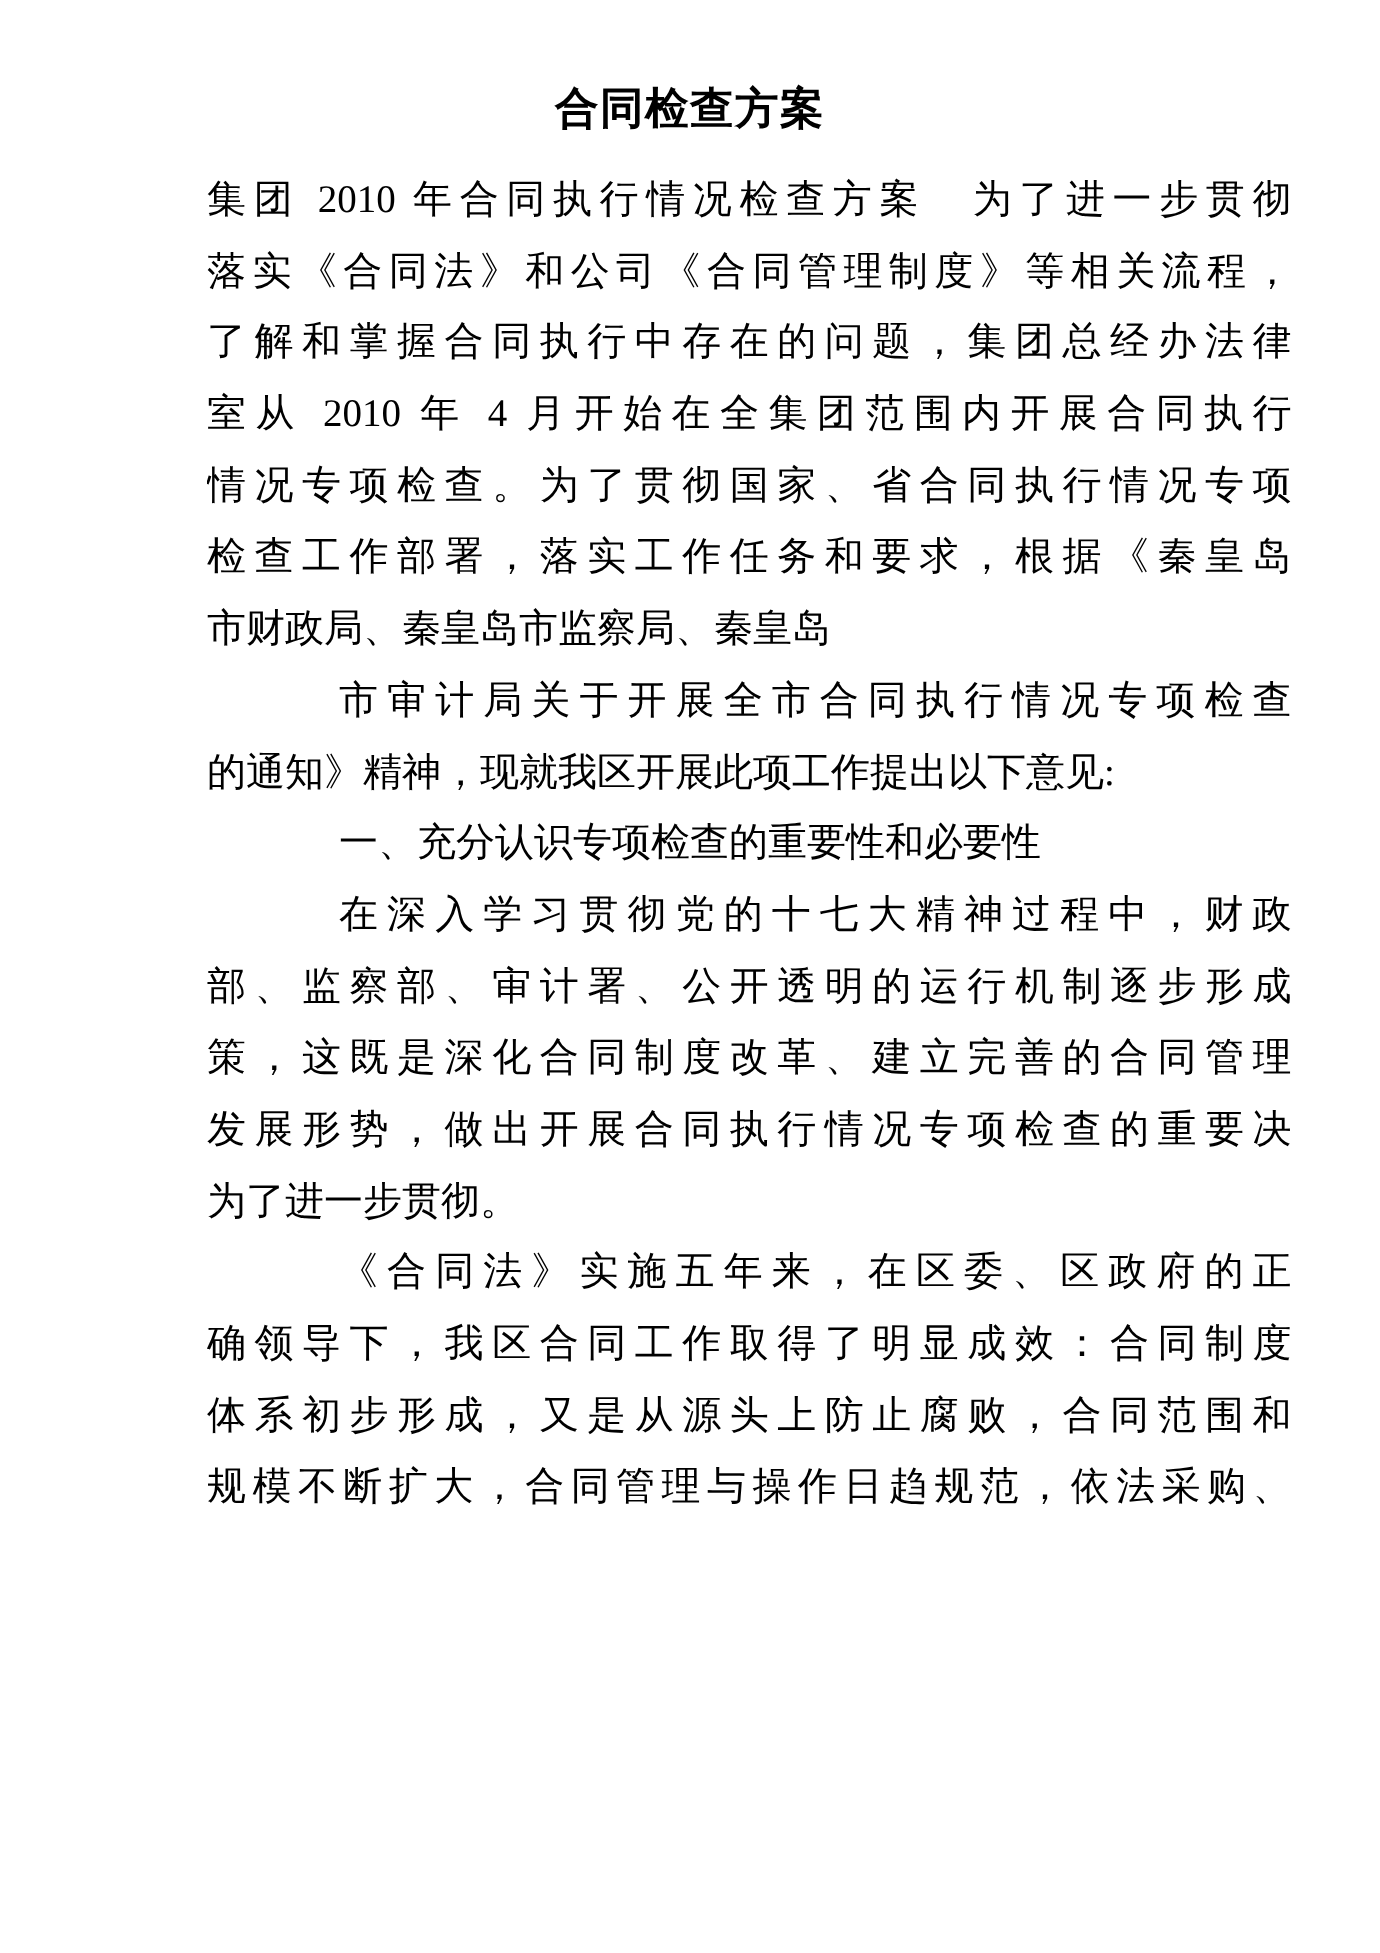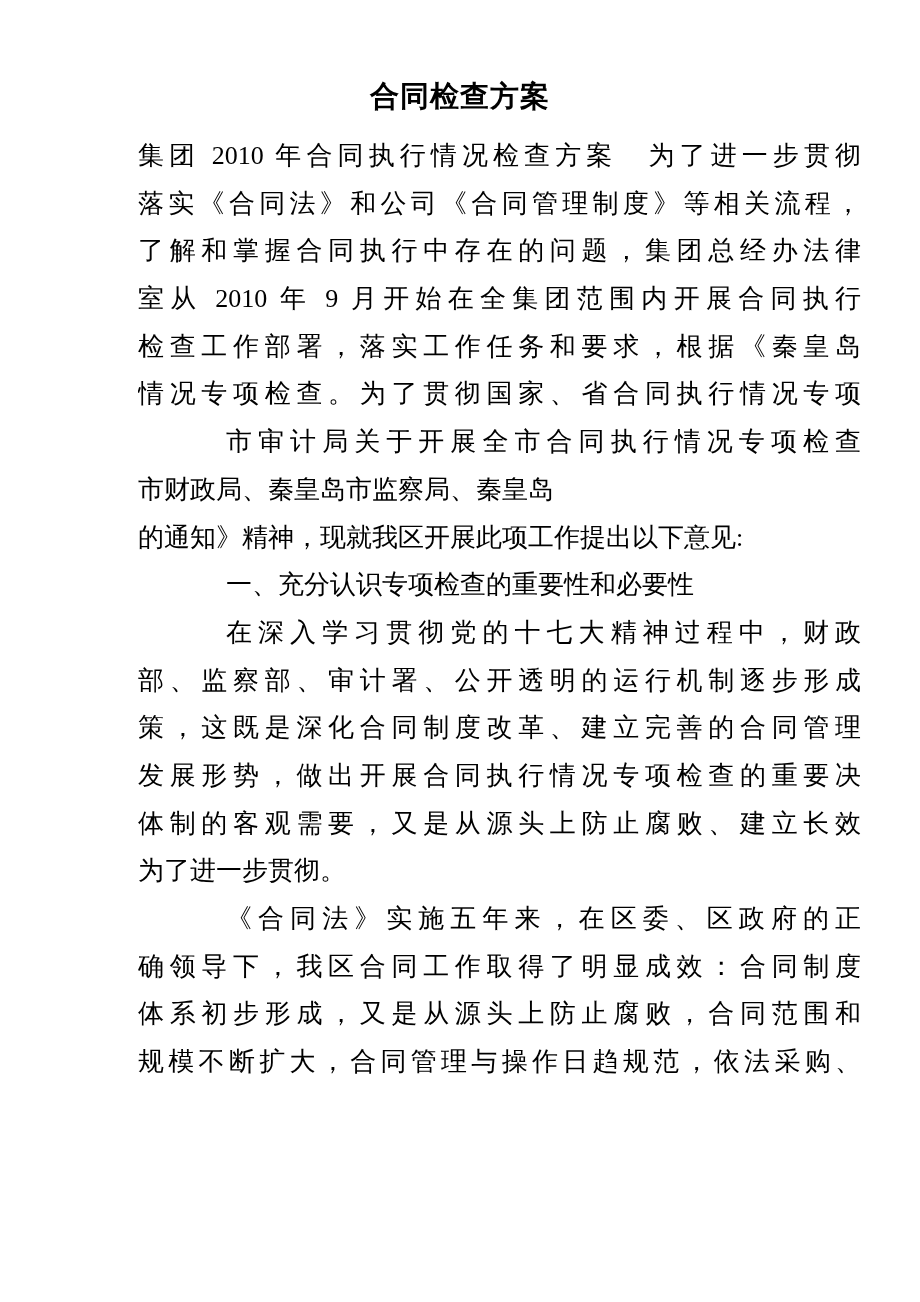--- a/index.html
+++ b/index.html
@@ -11,21 +11,21 @@
     width: 920px;
     height: 1302px;
     font-family: "Liberation Serif", "DejaVu Serif", serif;
     color: #000000;
   }
   .page {
     position: relative;
     width: 920px;
     height: 1302px;
     box-sizing: border-box;
-    padding-top: 72px;
+    padding-top: 49px;
     background: #ffffff;
     overflow: hidden;
   }
   .doc-title {
     height: 48px;
     line-height: 48px;
     text-align: center;
     font-weight: bold;
     font-size: 29px;
     letter-spacing: 1px;
@@ -51,31 +51,30 @@
 </style>
 </head>
 <body>
 
 <div class="page">
   <div class="doc-title">合同检查方案</div>
   <div class="doc-body">
       <div class="line">集团 2010 年合同执行情况检查方案　为了进一步贯彻</div>
       <div class="line">落实《合同法》和公司《合同管理制度》等相关流程，</div>
       <div class="line">了解和掌握合同执行中存在的问题，集团总经办法律</div>
-      <div class="line">室从 2010 年 9 月开始在全集团范围内开展合同执行</div>
+      <div class="line">室从 2010 年 4 月开始在全集团范围内开展合同执行</div>
+      <div class="line">情况专项检查。为了贯彻国家、省合同执行情况专项</div>
       <div class="line">检查工作部署，落实工作任务和要求，根据《秦皇岛</div>
-      <div class="line">情况专项检查。为了贯彻国家、省合同执行情况专项</div>
+      <div class="line para-last">市财政局、秦皇岛市监察局、秦皇岛</div>
       <div class="line first">市审计局关于开展全市合同执行情况专项检查</div>
-      <div class="line para-last">市财政局、秦皇岛市监察局、秦皇岛</div>
       <div class="line para-last">的通知》精神，现就我区开展此项工作提出以下意见:</div>
       <div class="line first para-last">一、充分认识专项检查的重要性和必要性</div>
       <div class="line first">在深入学习贯彻党的十七大精神过程中，财政</div>
       <div class="line">部、监察部、审计署、公开透明的运行机制逐步形成</div>
       <div class="line">策，这既是深化合同制度改革、建立完善的合同管理</div>
       <div class="line">发展形势，做出开展合同执行情况专项检查的重要决</div>
-      <div class="line">体制的客观需要，又是从源头上防止腐败、建立长效</div>
       <div class="line para-last">为了进一步贯彻。</div>
       <div class="line first">《合同法》实施五年来，在区委、区政府的正</div>
       <div class="line">确领导下，我区合同工作取得了明显成效：合同制度</div>
       <div class="line">体系初步形成，又是从源头上防止腐败，合同范围和</div>
       <div class="line">规模不断扩大，合同管理与操作日趋规范，依法采购、</div>
     </div>
 </div>
 
 </body></html>

